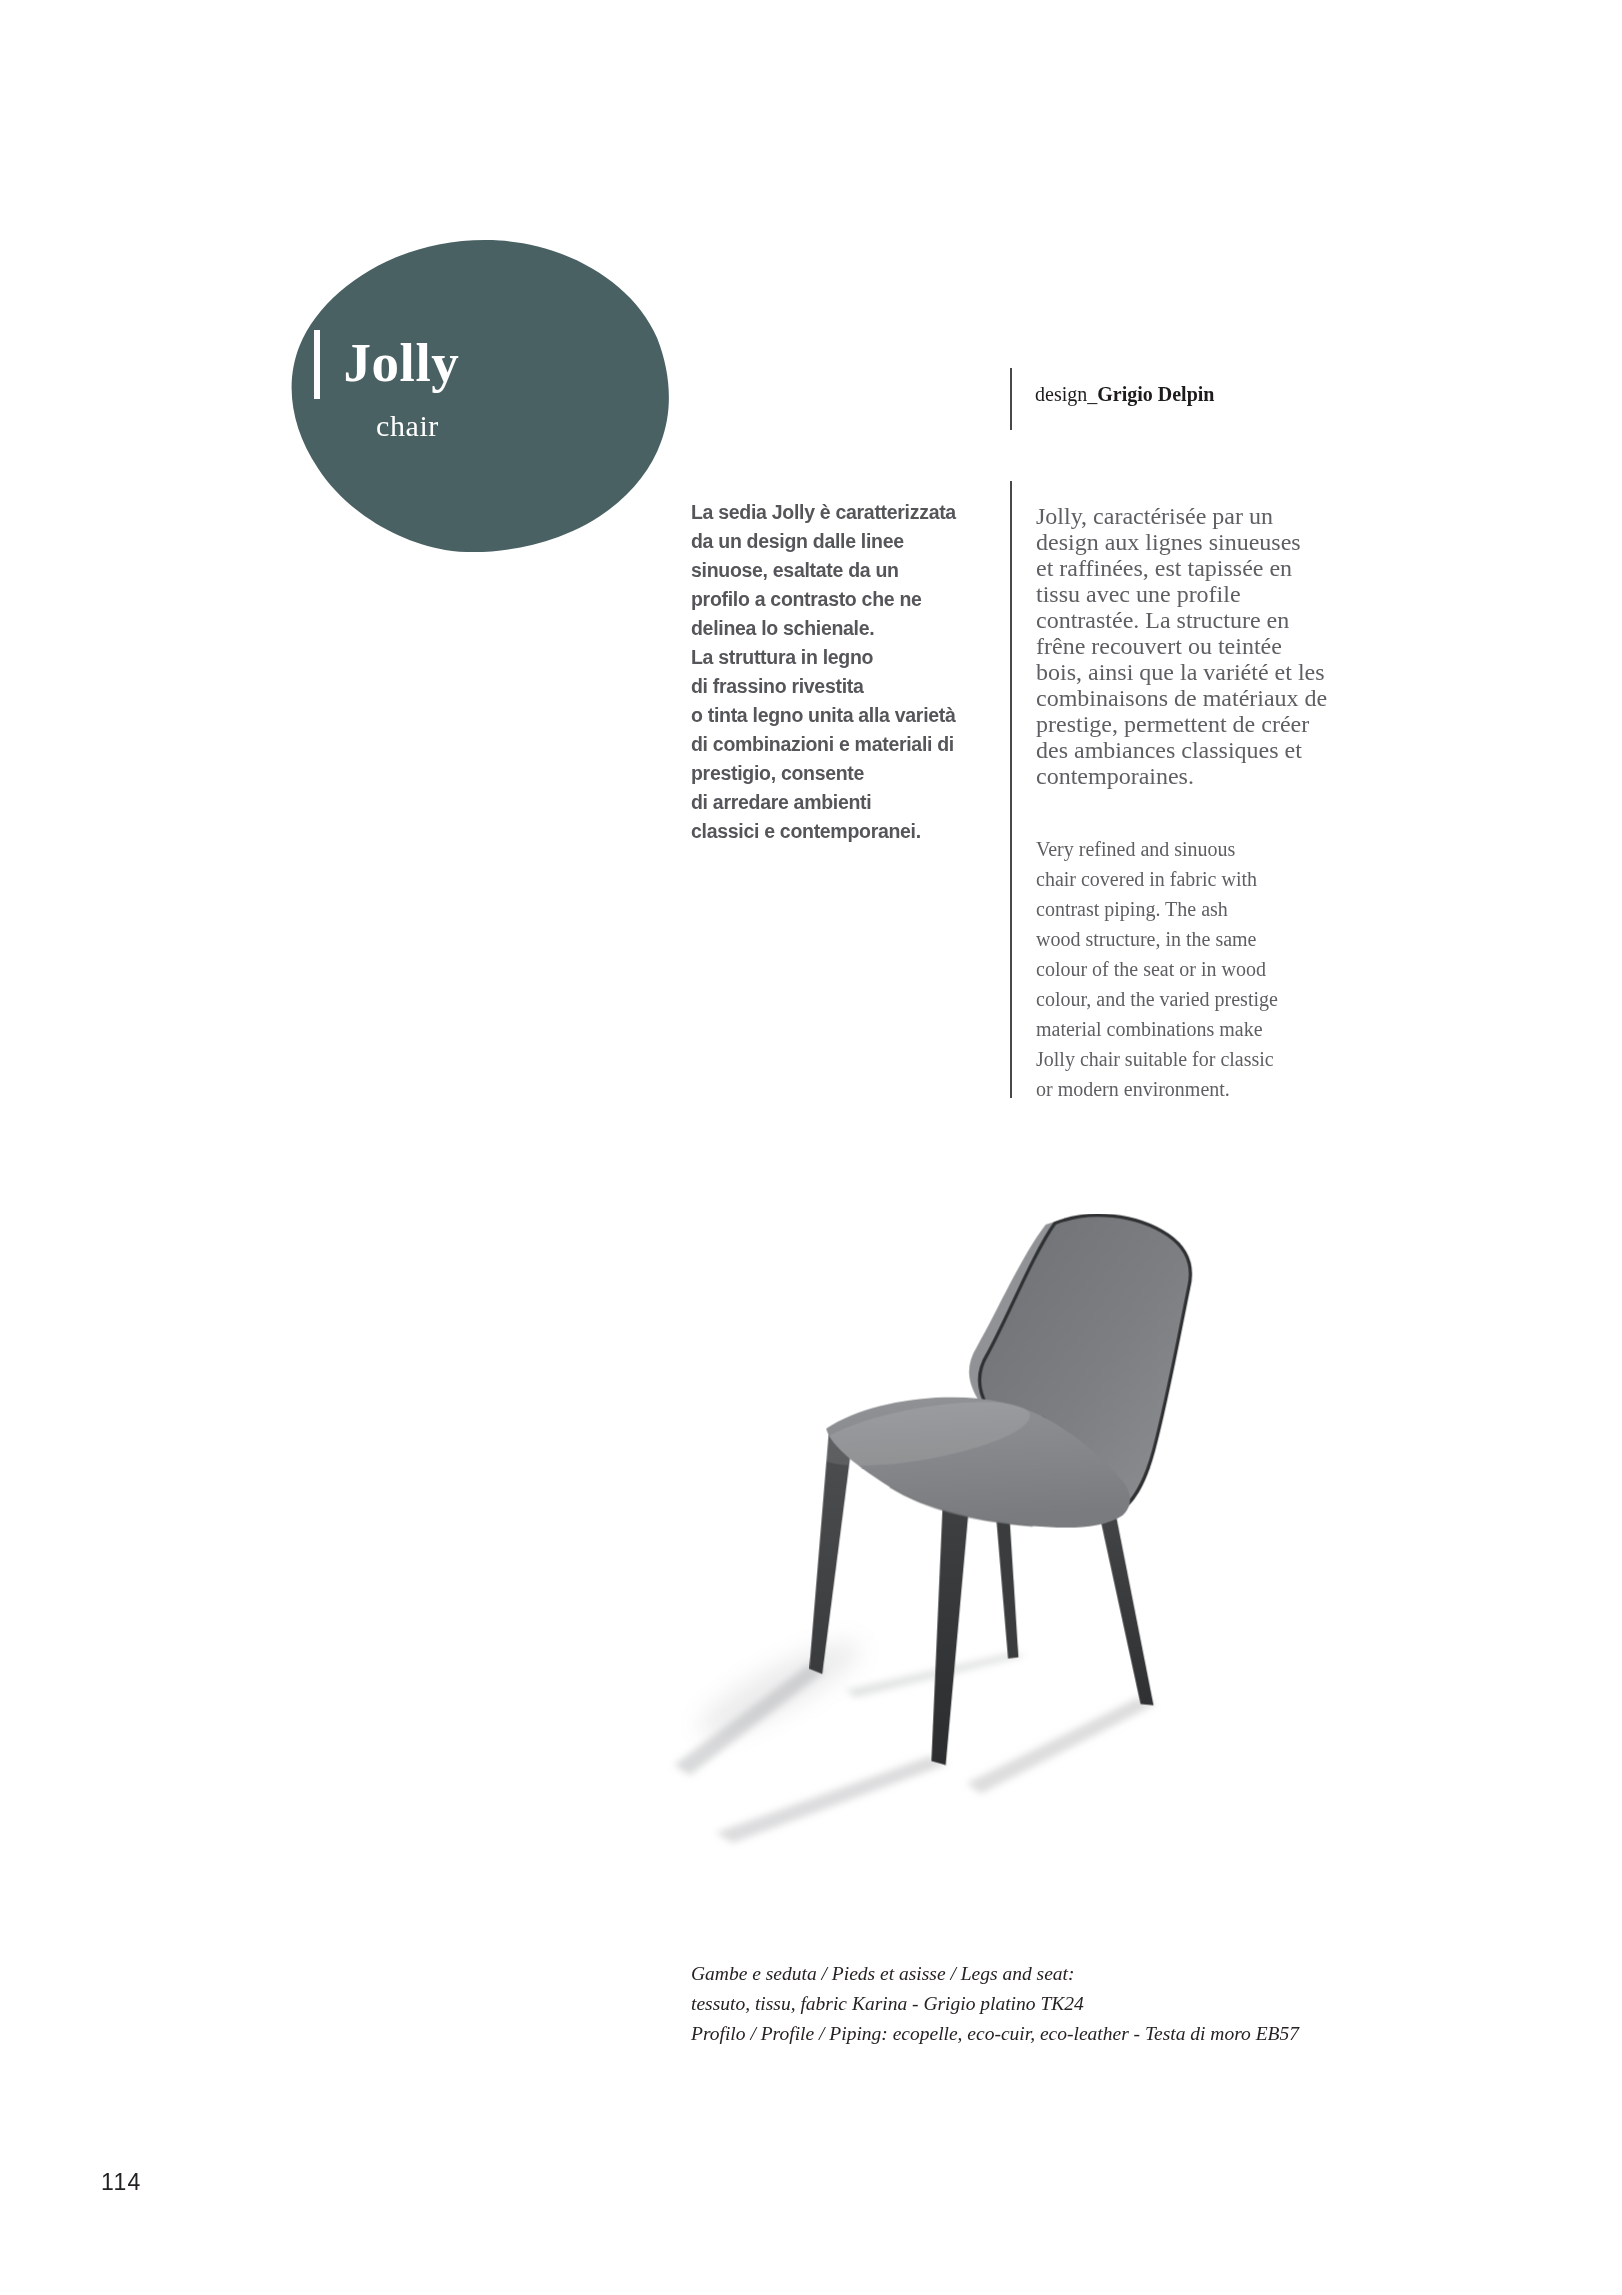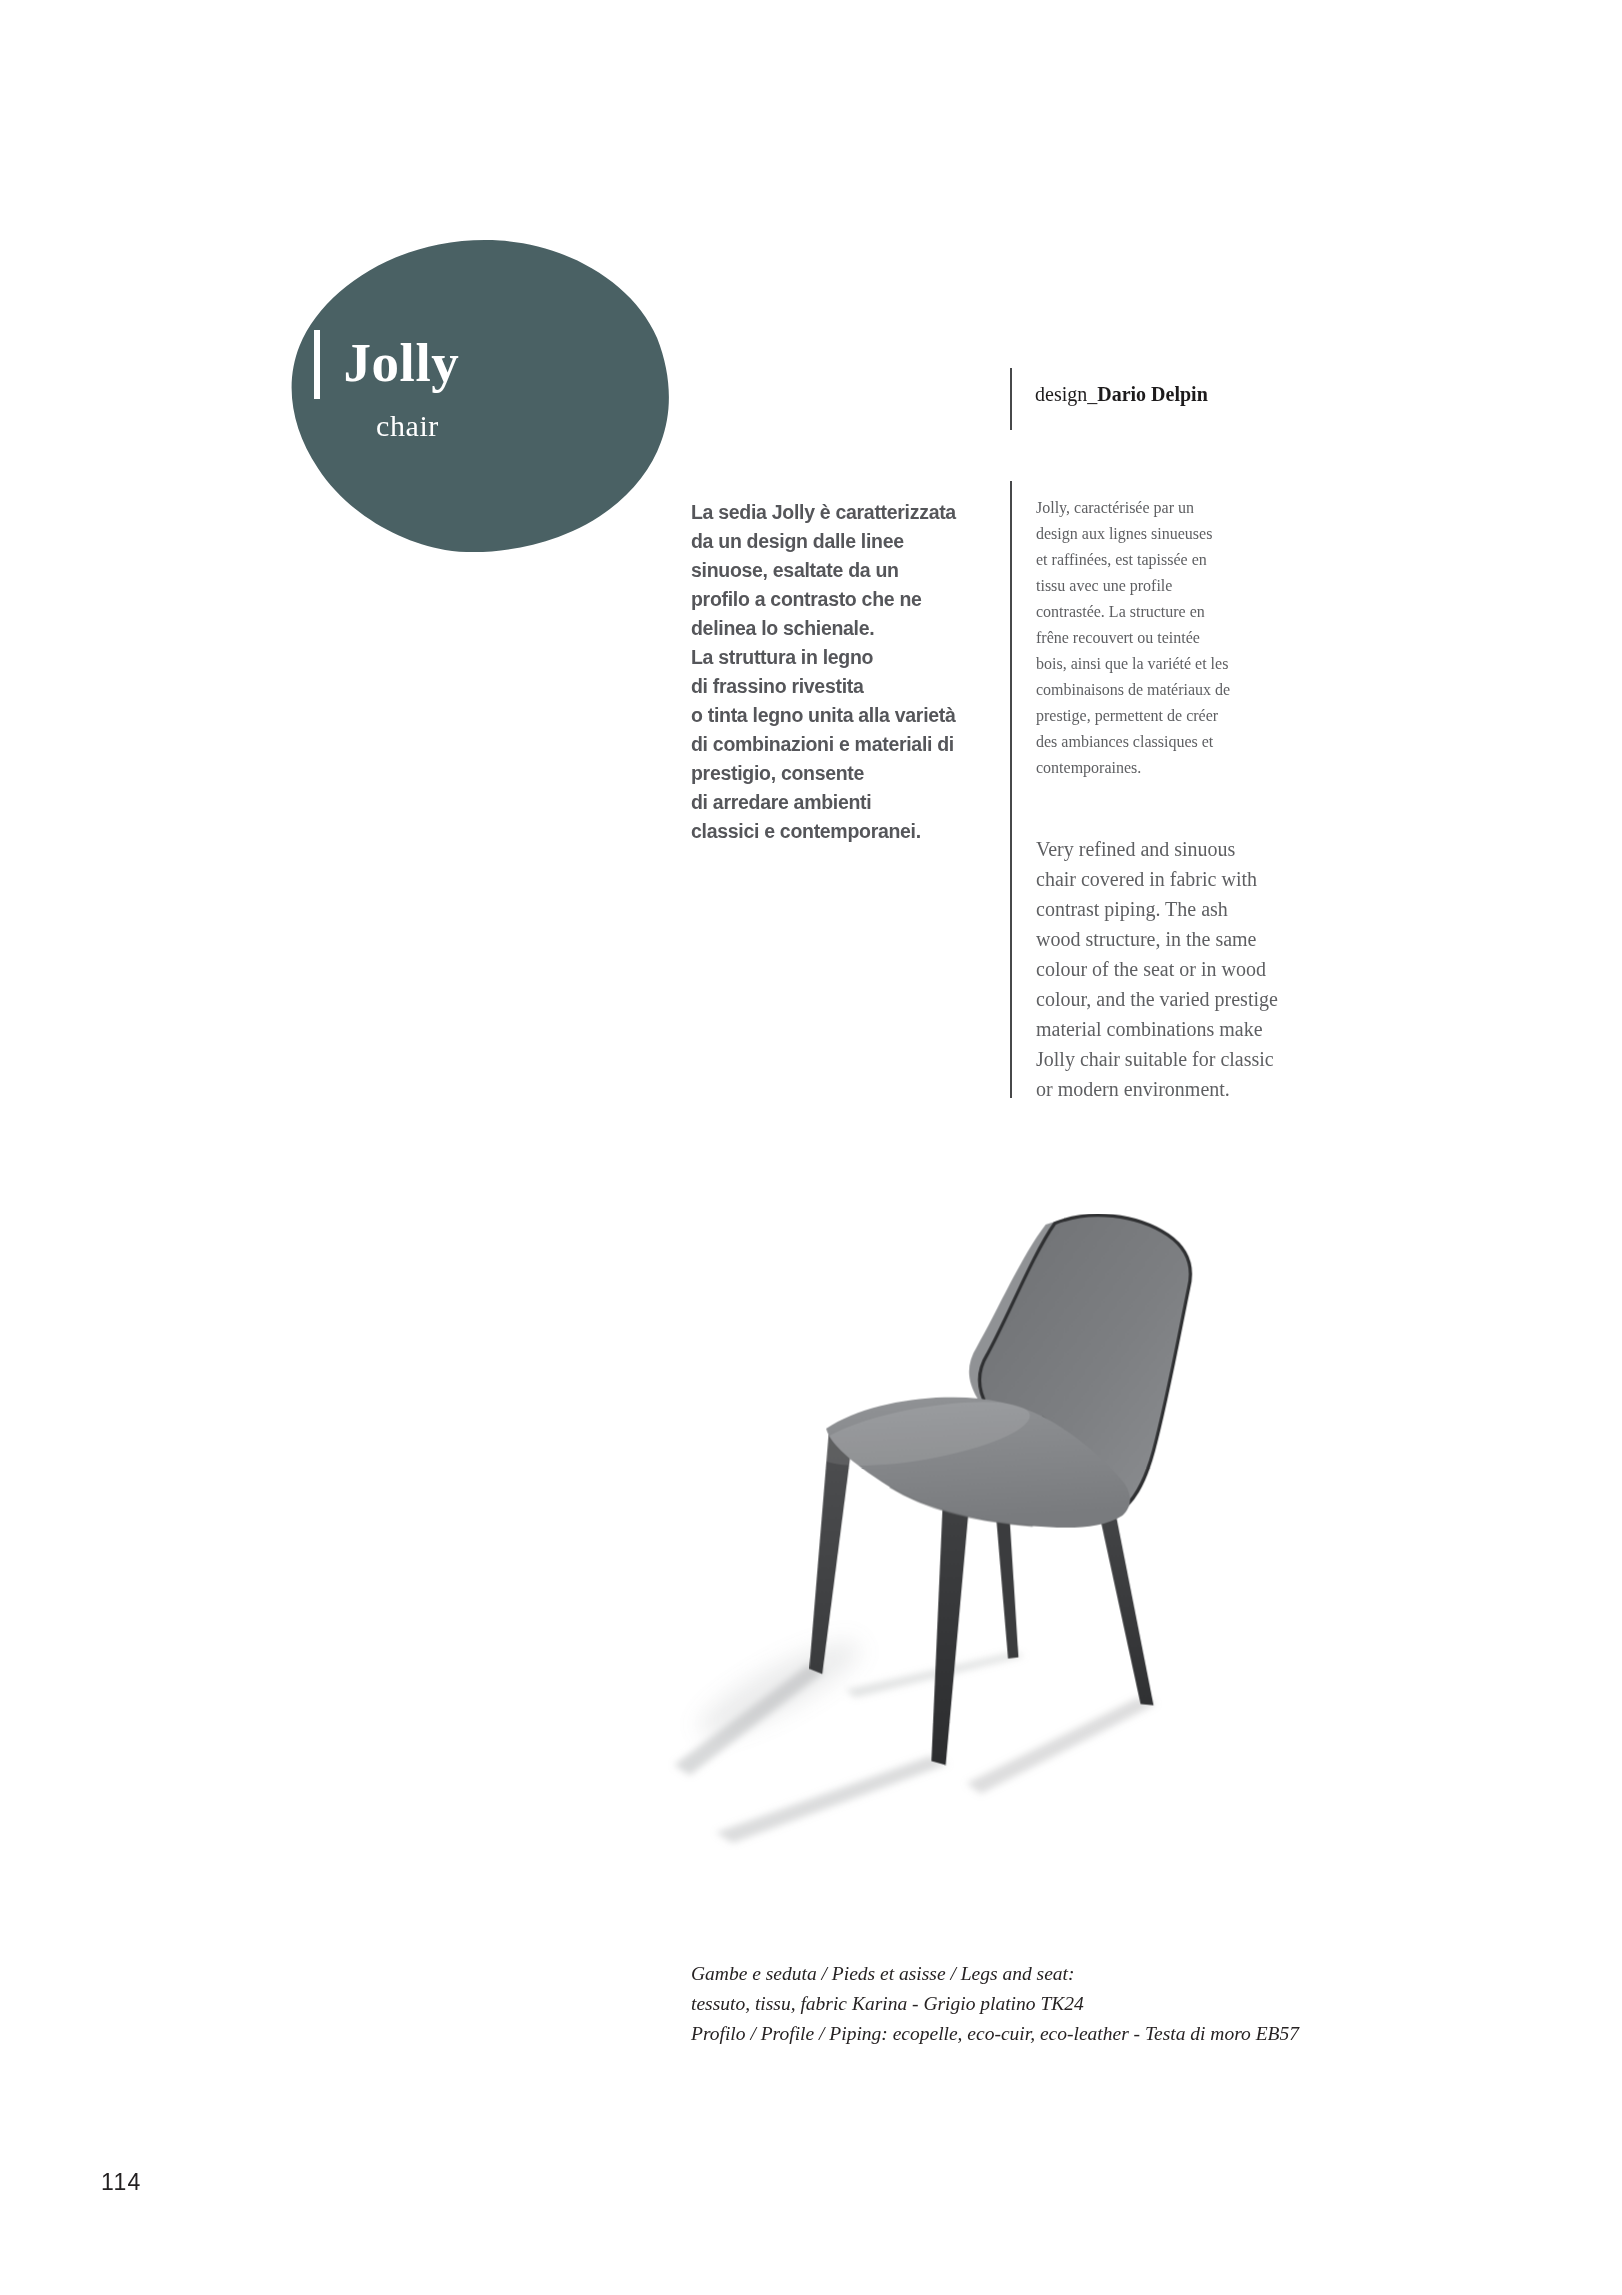--- a/index.html
+++ b/index.html
@@ -27,21 +27,21 @@
   .credit .bold { font-weight:bold; }
 
   
   .prelines { white-space:pre-line; }
   .col { position:absolute; }
   .col-it {
     left:691px; top:478px; width:322px;
     font-family:"Liberation Sans", sans-serif; font-weight:bold;
     font-size:19.5px; line-height:29px; letter-spacing:-0.3px; color:#55565a;
   }
-  .col-fr { left:1036px; top:479px; width:312px; font-size:16px; line-height:26px; color:#5e5f62; }
+  .col-fr { left:1036px; top:479px; width:312px; font-size:24px; line-height:26px; color:#5e5f62; }
   .col-en { left:1036px; top:814px; width:312px; font-size:20px; line-height:30px; color:#5e5f62; }
 
   
   .chair { position:absolute; left:617px; top:1144px; width:721px; height:734px; }
   .chair svg { width:100%; height:100%; display:block; }
 
   
   .caption { position:absolute; left:691px; top:1959px; font-style:italic; font-size:19.5px; line-height:30px; color:#262223; }
   .caption p { margin:0; }
   .caption .bold { font-weight:normal; }
@@ -74,21 +74,21 @@
         <div class="title-bar"></div>
         <h1 class="product-title">Jolly</h1>
       </div>
       <div class="product-subtitle">chair</div>
     </div>
   </div>
 
   <div class="rule rule-short"></div>
   <div class="rule rule-long"></div>
 
-  <div class="credit"><span>design_</span><span class="bold">Dario Delpin</span></div>
+  <div class="credit"><span>design_</span><span class="bold">Grigio Delpin</span></div>
 
   <p class="col col-it prelines">La sedia Jolly è caratterizzata
 da un design dalle linee
 sinuose, esaltate da un
 profilo a contrasto che ne
 delinea lo schienale.
 La struttura in legno
 di frassino rivestita
 o tinta legno unita alla varietà
 di combinazioni e materiali di

